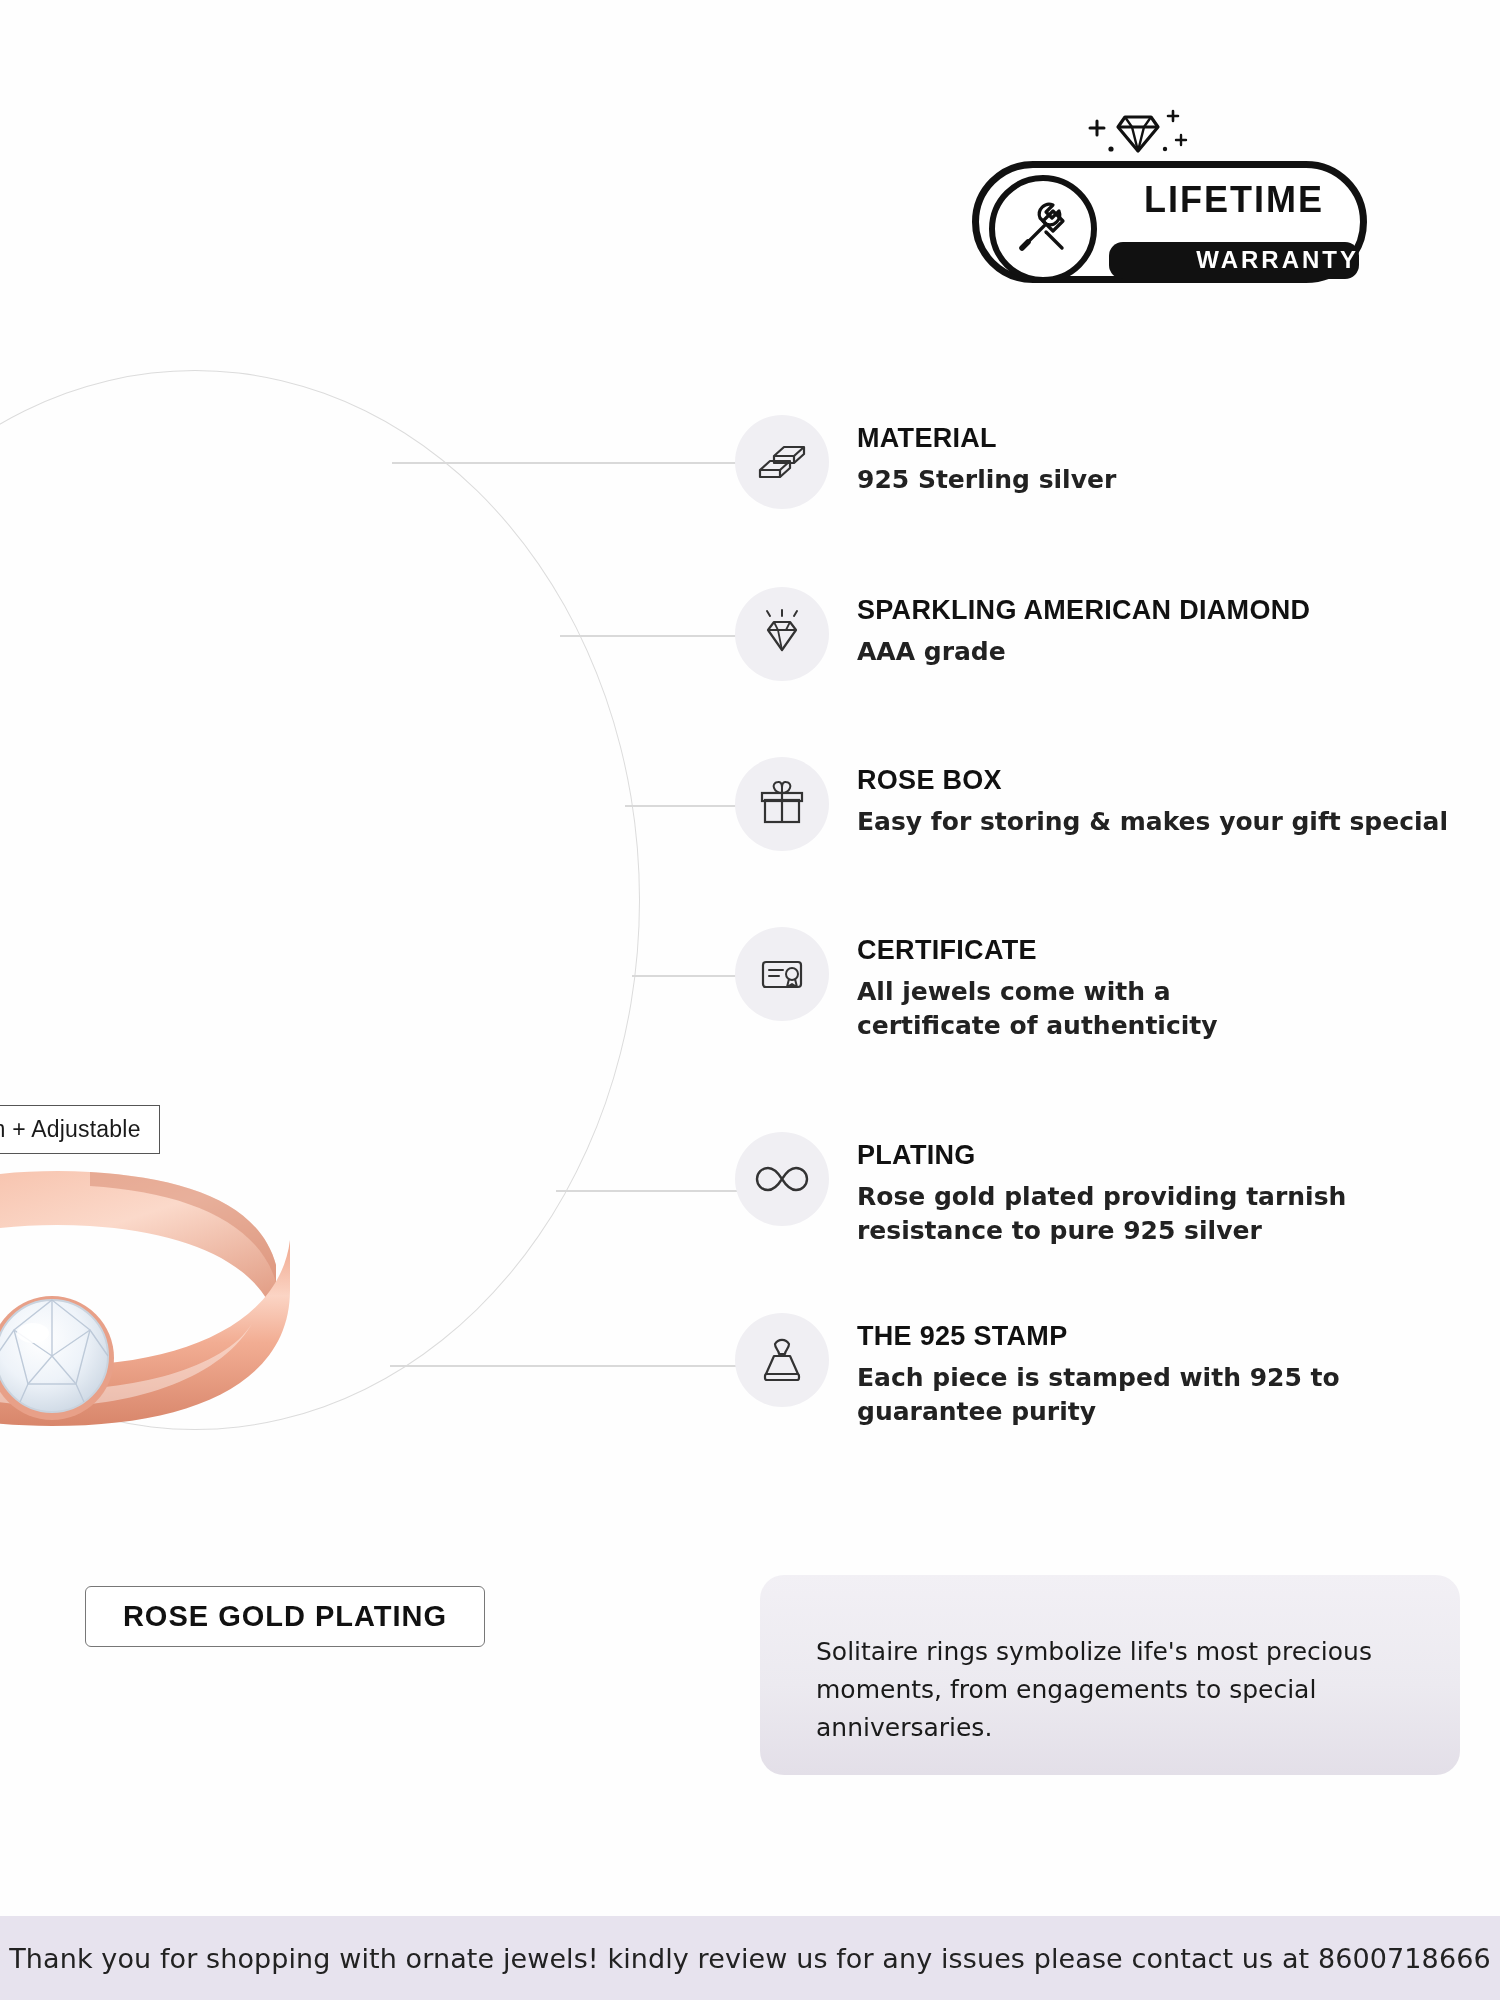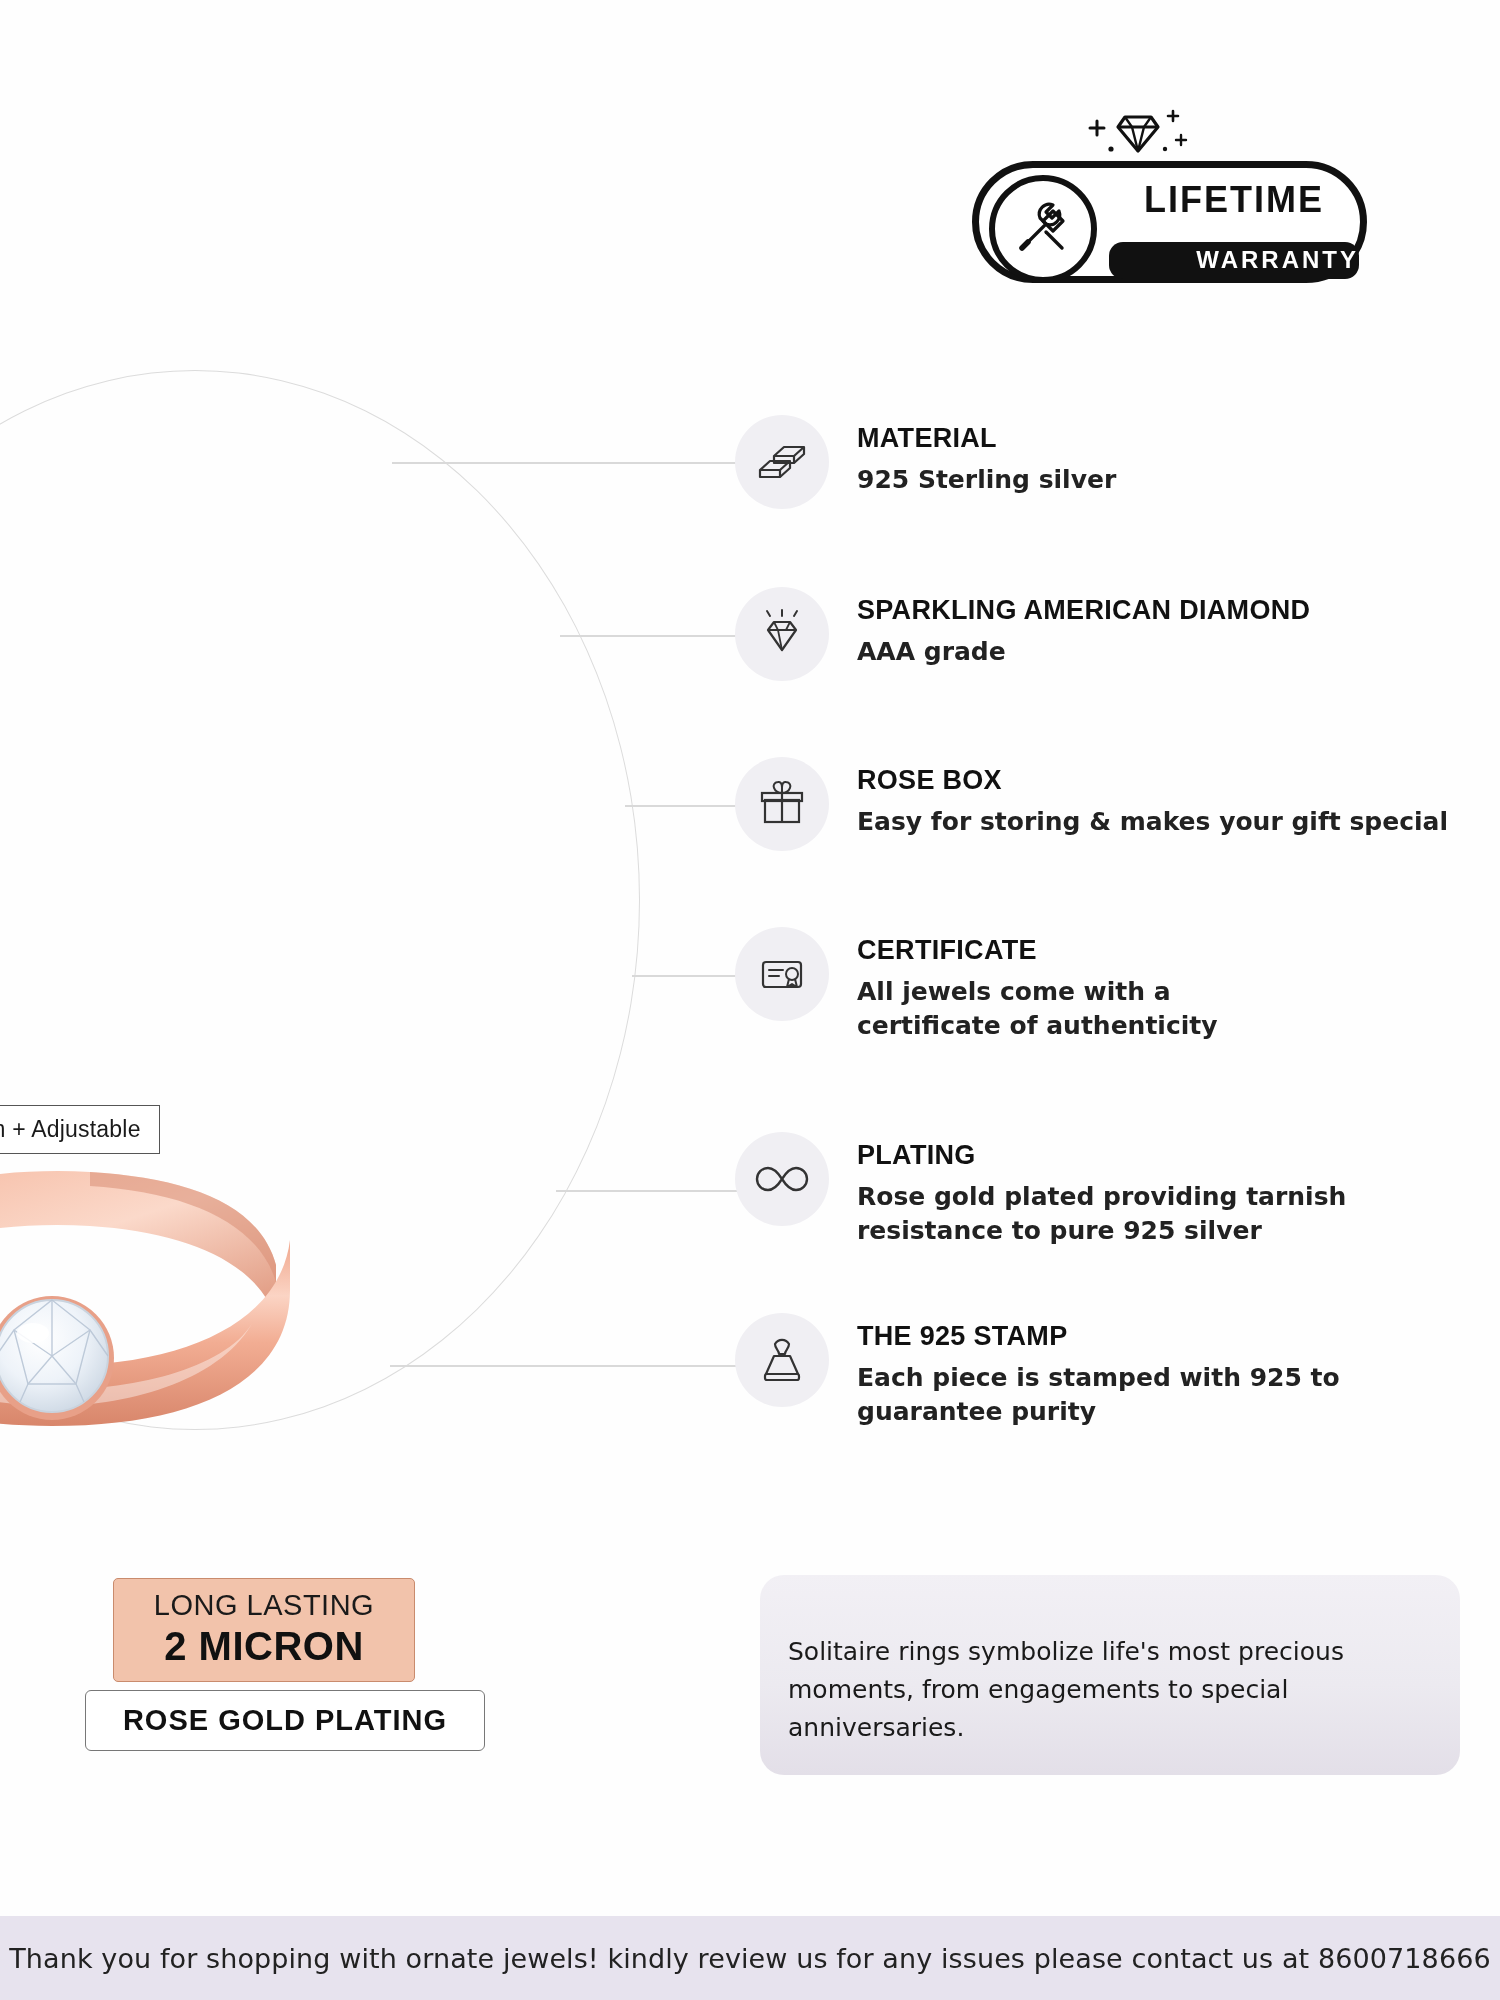--- a/index.html
+++ b/index.html
@@ -193,21 +193,21 @@
     letter-spacing: 1px;
   }
 
   
   .note {
     position: absolute;
     left: 760px; top: 1575px;
     width: 700px; height: 200px;
     border-radius: 24px;
     background: linear-gradient(180deg, #f2f0f5 0%, #eceaf0 55%, #e3dfe8 100%);
-    padding: 58px 56px 0 28px;
+    padding: 58px 56px 0 56px;
   }
   .note-text {
     font-size: 25px;
     color: #1a1a1a;
     line-height: 38px;
     font-family: "DejaVu Sans", sans-serif;
   }
 
   
   .footer {
@@ -414,24 +414,20 @@
       <div class="feat-text">
         <div class="feat-title">THE 925 STAMP</div>
         <div class="feat-desc" style="white-space:pre-line;">Each piece is stamped with 925 to
 guarantee purity</div>
       </div>
     </div>
 
   </div>
 
   <div class="micron">
-    <div class="micron-top">
-      <div class="micron-l1">LONG LASTING</div>
-      <div class="micron-l2">2 MICRON</div>
-    </div>
     <div class="micron-bottom">ROSE GOLD PLATING</div>
   </div>
 
   <div class="note">
     <div class="note-text">Solitaire rings  symbolize life's most precious moments, from engagements to special anniversaries.</div>
   </div>
 
   <div class="footer">
     <div class="footer-text">Thank you for shopping with ornate jewels! kindly review us for any issues please contact us at 8600718666</div>
   </div>

